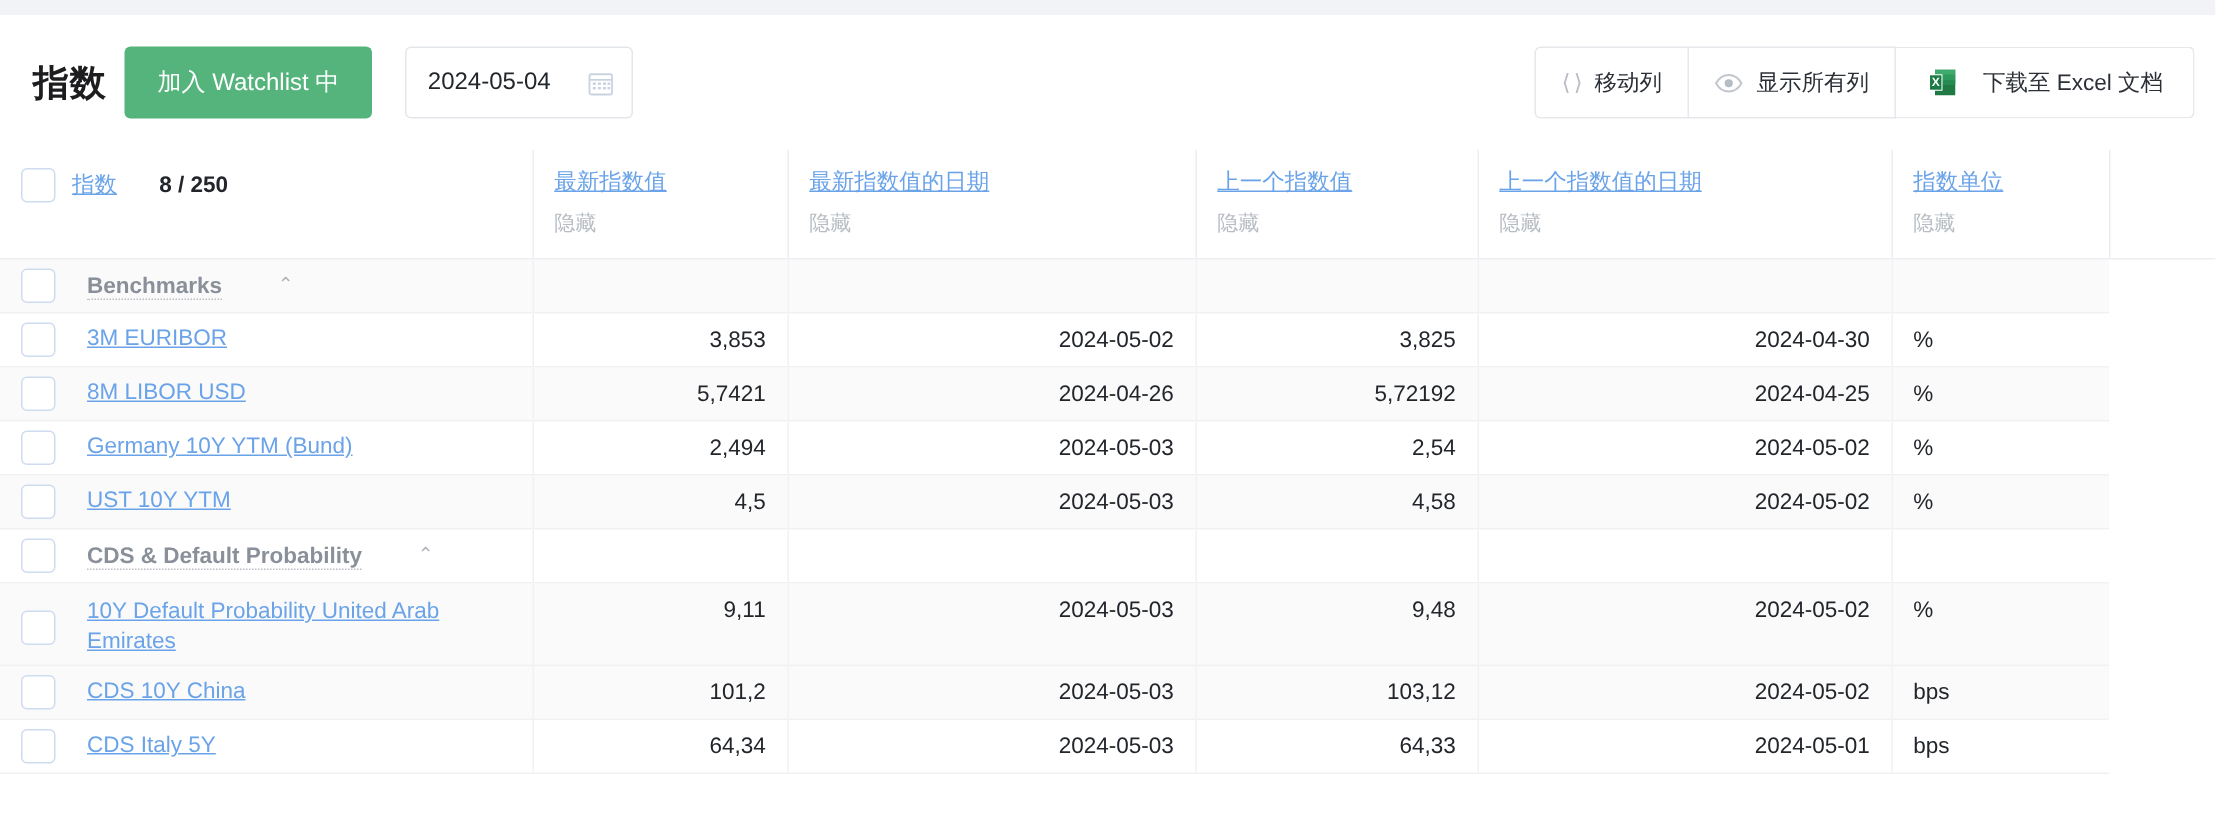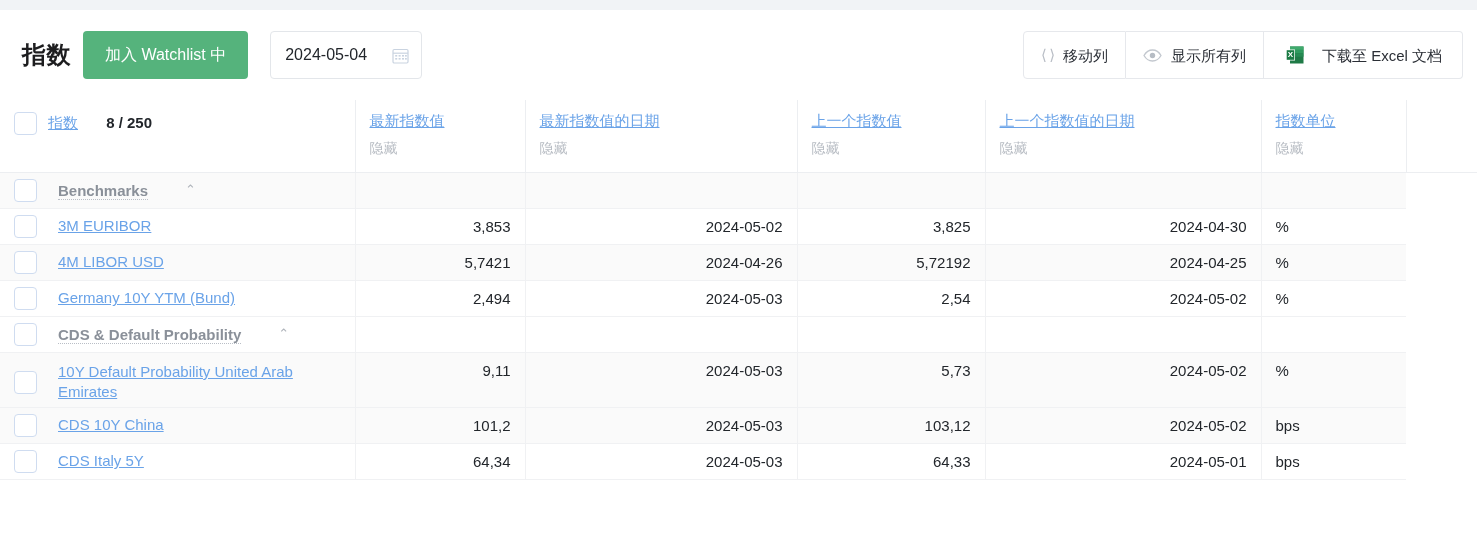--- a/index.html
+++ b/index.html
@@ -273,21 +273,21 @@
             <td class="sep num">2024-05-02</td>
             <td class="sep num">3,825</td>
             <td class="sep num">2024-04-30</td>
             <td class="sep unit">%</td>
             <td class="nopad"></td>
           </tr>
           <tr class="stripe">
             <td>
               <div class="name-cell">
                 <span class="cb"></span>
-                <span class="row-link">4M LIBOR USD</span>
+                <span class="row-link">8M LIBOR USD</span>
               </div>
             </td>
             <td class="sep num">5,7421</td>
             <td class="sep num">2024-04-26</td>
             <td class="sep num">5,72192</td>
             <td class="sep num">2024-04-25</td>
             <td class="sep unit">%</td>
             <td class="nopad"></td>
           </tr>
           <tr class="plain">
@@ -297,20 +297,34 @@
                 <span class="row-link">Germany 10Y YTM (Bund)</span>
               </div>
             </td>
             <td class="sep num">2,494</td>
             <td class="sep num">2024-05-03</td>
             <td class="sep num">2,54</td>
             <td class="sep num">2024-05-02</td>
             <td class="sep unit">%</td>
             <td class="nopad"></td>
           </tr>
+          <tr class="stripe">
+            <td>
+              <div class="name-cell">
+                <span class="cb"></span>
+                <span class="row-link">UST 10Y YTM</span>
+              </div>
+            </td>
+            <td class="sep num">4,5</td>
+            <td class="sep num">2024-05-03</td>
+            <td class="sep num">4,58</td>
+            <td class="sep num">2024-05-02</td>
+            <td class="sep unit">%</td>
+            <td class="nopad"></td>
+          </tr>
           <tr class="group-row plain">
             <td>
               <div class="name-cell">
                 <span class="cb"></span>
                 <span class="group-label">CDS &amp; Default Probability</span>
                 <span class="caret">⌃</span>
               </div>
             </td>
             <td class="sep num"></td>
             <td class="sep num"></td>
@@ -321,21 +335,21 @@
           </tr>
           <tr class="tall stripe">
             <td>
               <div class="name-cell">
                 <span class="cb"></span>
                 <span class="row-link">10Y Default Probability United Arab Emirates</span>
               </div>
             </td>
             <td class="sep num">9,11</td>
             <td class="sep num">2024-05-03</td>
-            <td class="sep num">5,73</td>
+            <td class="sep num">9,48</td>
             <td class="sep num">2024-05-02</td>
             <td class="sep unit">%</td>
             <td class="nopad"></td>
           </tr>
           <tr class="stripe">
             <td>
               <div class="name-cell">
                 <span class="cb"></span>
                 <span class="row-link">CDS 10Y China</span>
               </div>

